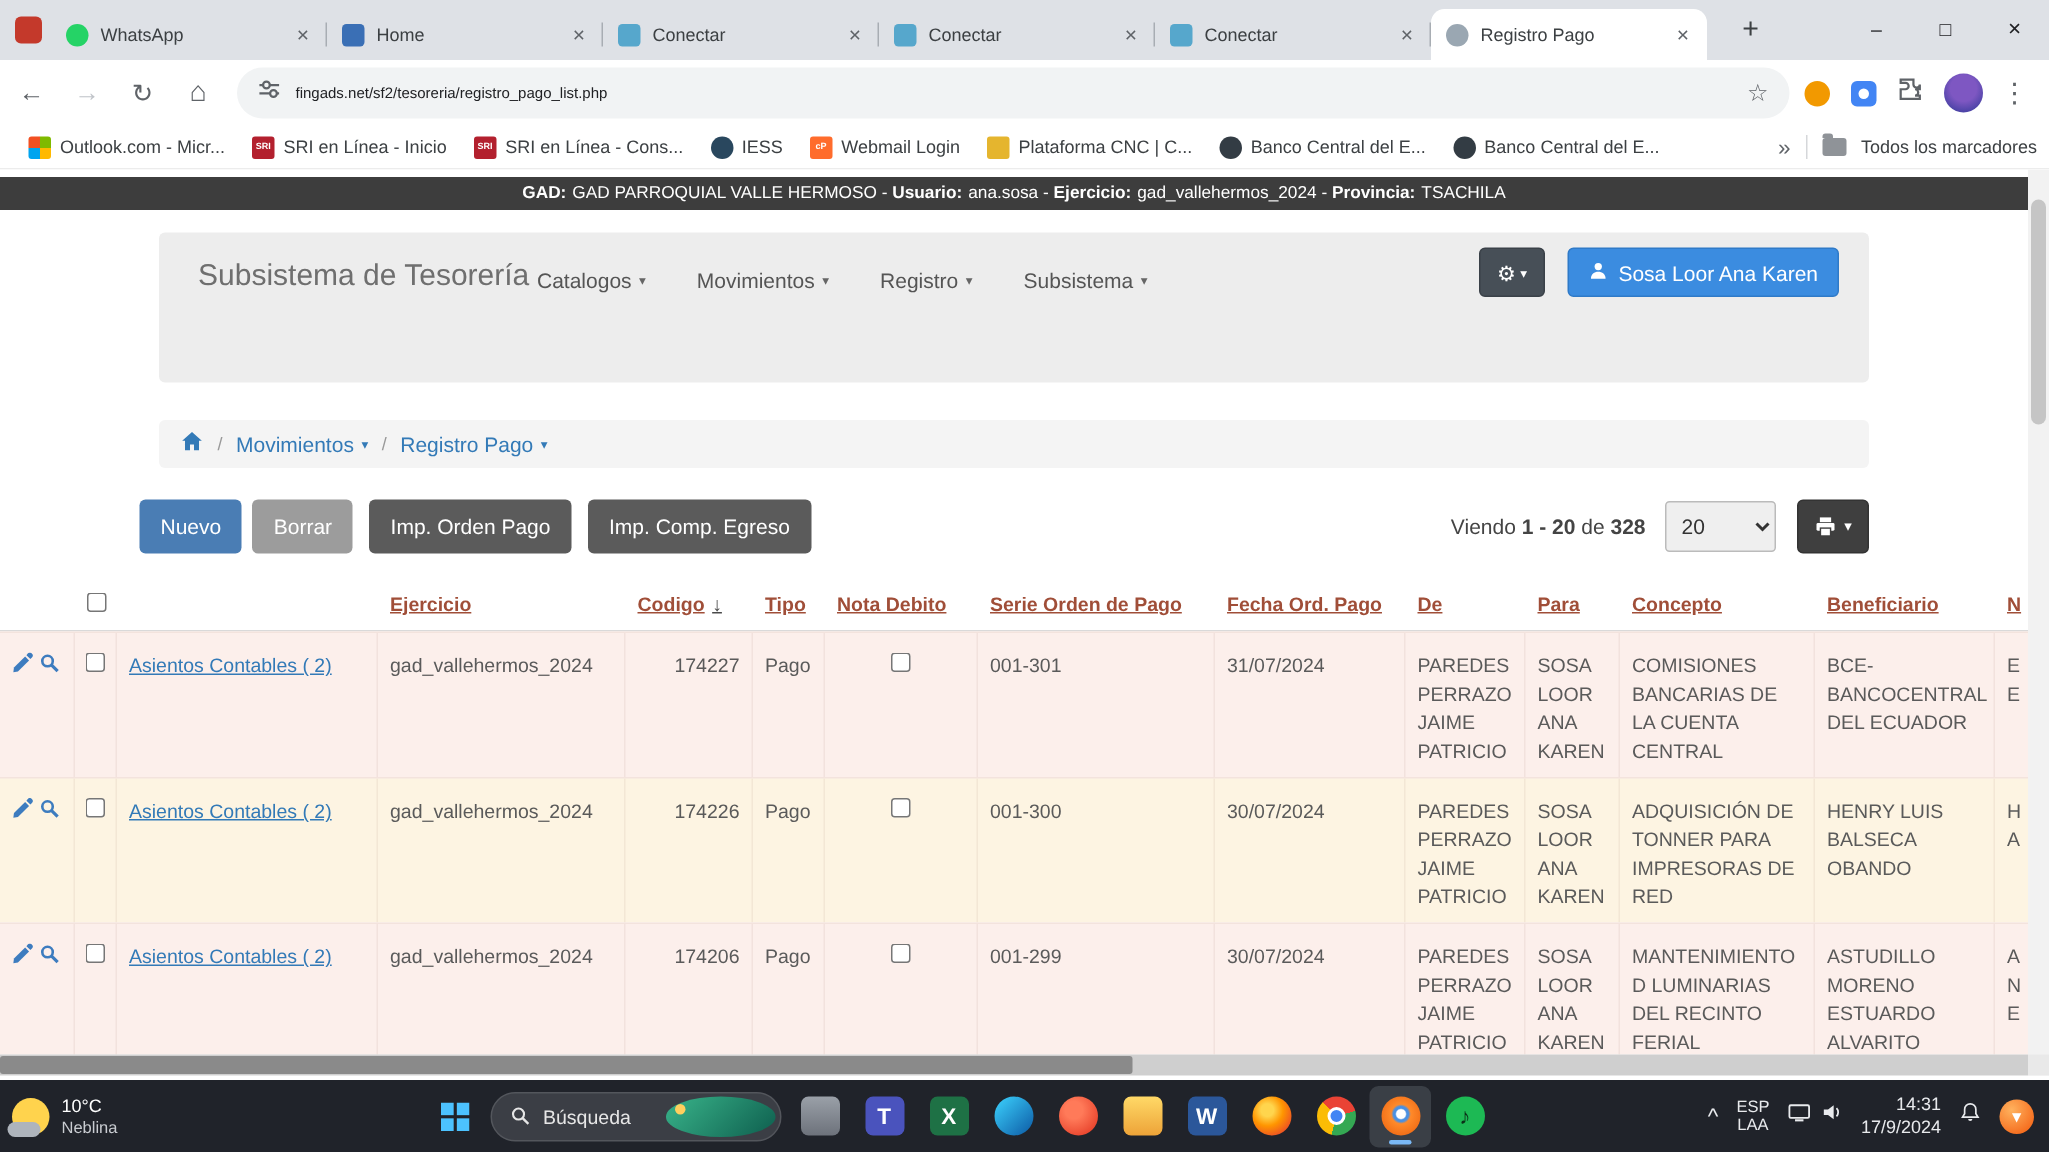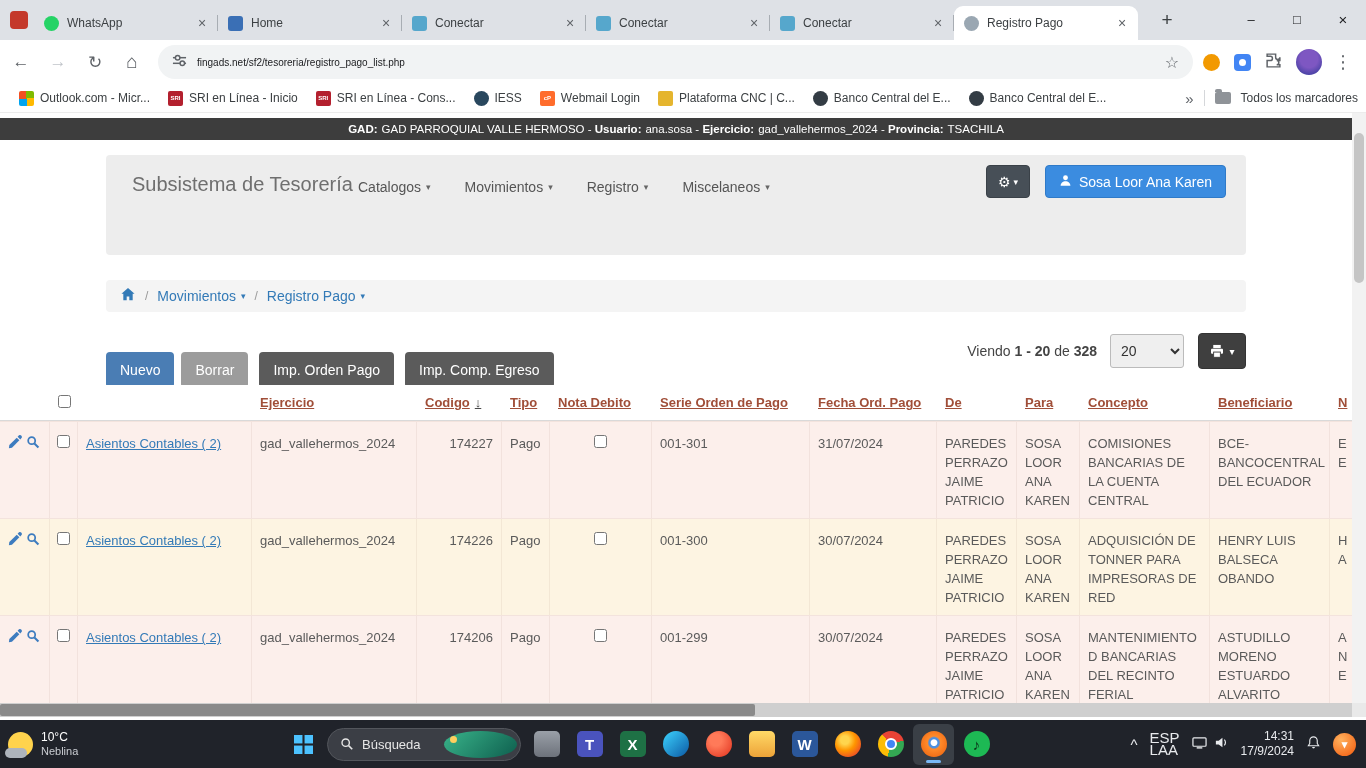--- a/index.html
+++ b/index.html
@@ -78,21 +78,21 @@
   #search-input::placeholder{color:#9aaebb;}
   #search-btn{width:41px;height:33px;background:#4a5864;border:1px solid #3e4a54;border-radius:0 4px 4px 0;display:flex;align-items:center;justify-content:center;}
 
   #breadcrumb{position:absolute;top:167px;left:106px;width:1140px;height:32px;background:#f4f4f4;border-radius:4px;
               display:flex;align-items:center;padding-left:14px;gap:9px;font-size:14px;}
   .crumb-sep{color:#999;font-size:12px;}
   .crumb-link{color:#337ab7;display:flex;align-items:center;gap:5px;}
   .crumb-link .caret{color:#337ab7;}
 
   #actionsbar{position:absolute;top:220px;left:0;width:1366px;height:36px;}
-  #act-left{position:absolute;left:106px;display:flex;margin-top:19px;}
+  #act-left{position:absolute;left:93px;display:flex;}
   .btn{height:36px;border:none;border-radius:4px;color:#fff;font-size:14px;font-family:"Liberation Sans",sans-serif;padding:0 14px;}
   #btn-nuevo{background:#4a7db4;margin-right:7px;}
   #btn-borrar{background:#9c9c9c;margin-right:11px;}
   #btn-imporden{background:#5b5b5b;margin-right:11px;}
   #btn-impcomp{background:#5b5b5b;}
   #act-right{position:absolute;right:120px;display:flex;align-items:center;height:36px;}
   #viewing{font-size:14px;color:#444;margin-right:13px;white-space:nowrap;}
   #viewing b{font-weight:bold;}
   #page-size{width:74px;height:34px;font-size:14px;font-family:"Liberation Sans",sans-serif;border:1px solid #bbb;border-radius:3px;
              margin-right:14px;color:#333;padding-left:6px;}
@@ -148,21 +148,21 @@
   [data-icon="red"]{background:radial-gradient(circle at 38% 35%,#ff7a59 0 25%,#e8432c 80%);}
   [data-icon="folder"]{background:linear-gradient(#ffd967,#eda338);}
   [data-icon="word"]{background:#2b579a;}
   [data-icon="firefox"]{background:radial-gradient(circle at 38% 35%,#ffd54d 0 18%,#ff9500 45%,#e8432c 85%);}
   [data-icon="chrome"]{background:conic-gradient(from -45deg,#ea4335 0 120deg,#34a853 120deg 240deg,#fbbc05 240deg 360deg);position:relative;}
   [data-icon="chrome"]::after{content:"";position:absolute;left:7px;top:7px;width:8px;height:8px;border-radius:50%;background:#4285f4;border:2px solid #fff;}
   [data-icon="chrome-orange"]{background:radial-gradient(circle at 50% 45%,#ffffff 0 15%,#4a90e2 20% 26%,#ff8a2a 34%,#e85d0c 100%);}
   [data-icon="spotify"]{background:#1db954;color:#0b3018;}
   #tray{position:absolute;right:10px;display:flex;align-items:center;gap:12px;color:#e8eaed;}
   #tray-expand{font-size:15px;}
-  #tray-lang{font-size:15px;line-height:12px;text-align:left;}
+  #tray-lang{font-size:11px;line-height:12px;text-align:center;}
   #tray-icons{display:flex;gap:7px;align-items:center;}
   #tray-clock{font-size:12px;line-height:15px;text-align:right;}
   #tray-badge{width:23px;height:23px;border-radius:50%;background:radial-gradient(circle at 35% 30%,#ffb25e,#f2590c);display:flex;align-items:center;justify-content:center;color:#fff;font-size:11px;font-weight:bold;}
 </style>
 </head>
 <body>
 
 <div id="screen">
 
   <div id="tabstrip">
@@ -314,21 +314,21 @@
     <span>Movimientos</span>
     <span class="caret">▾</span>
   </span>
 
   <span class="menu-item">
     <span>Registro</span>
     <span class="caret">▾</span>
   </span>
 
   <span class="menu-item">
-    <span>Miscelaneos</span>
+    <span>Subsistema</span>
     <span class="caret">▾</span>
   </span>
 </div>
       <div id="gear-btn">
         <span>⚙</span>
           <span class="caret" style="color:#fff;">▾</span>
       </div>
       <div id="user-btn">
         <span>
           <svg width="13" height="13" viewBox="0 0 16 16" fill="#fff">
@@ -500,21 +500,21 @@
     <div class="td">gad_vallehermos_2024</div>
     <div class="td td-codigo">174206</div>
     <div class="td">Pago</div>
     <div class="td td-check">
               <input type="checkbox" style="">
             </div>
     <div class="td">001-299</div>
     <div class="td">30/07/2024</div>
     <div class="td">PAREDES PERRAZO JAIME PATRICIO</div>
     <div class="td">SOSA LOOR ANA KAREN</div>
-    <div class="td">MANTENIMIENTO D BANCARIAS DEL RECINTO FERIAL</div>
+    <div class="td">MANTENIMIENTO D LUMINARIAS DEL RECINTO FERIAL</div>
     <div class="td">ASTUDILLO MORENO ESTUARDO ALVARITO</div>
     <div class="td">
               <span class="cutwrap">A N E</span>
             </div>
   </div>
 </div>
     </div>
 
     <div id="hscroll">
         <div id="hscroll-thumb"></div>

